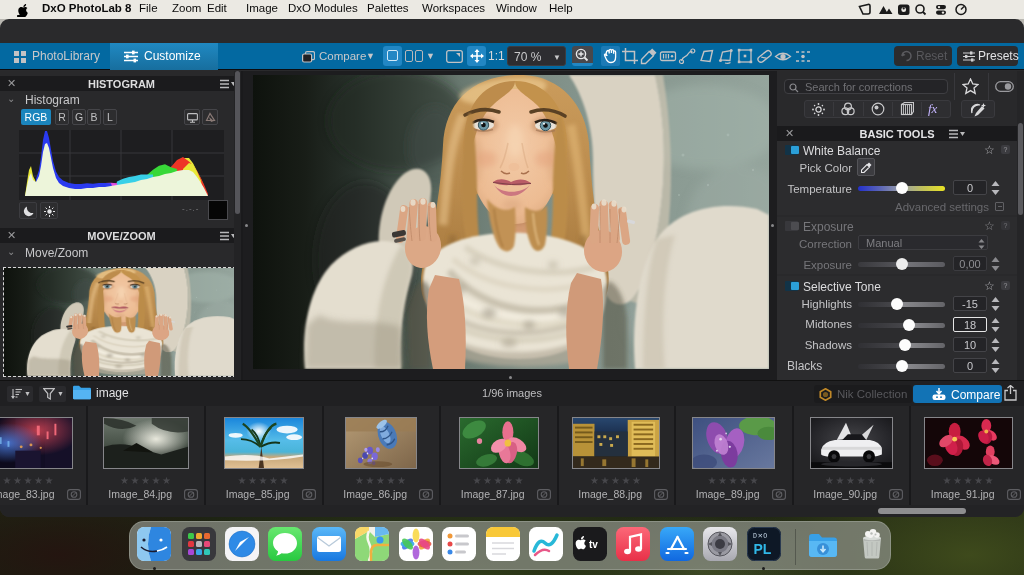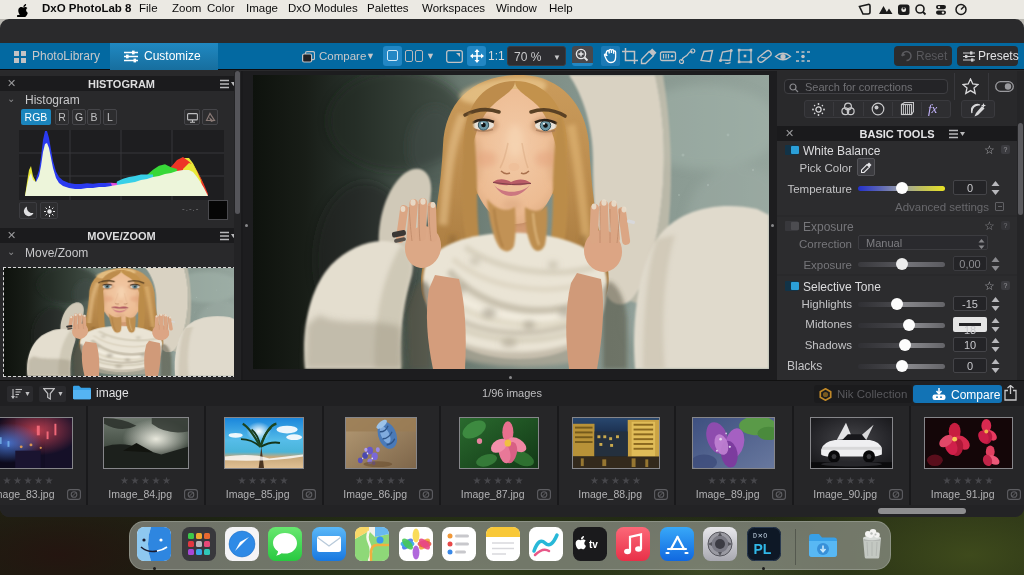--- a/index.html
+++ b/index.html
@@ -20,21 +20,21 @@
 <div class="abs" style="left:0; top:19px; width:1024px; height:16px; background:#b9b7b1;"></div>
 
 <div class="abs" id="menubar" style="left:0; top:0; width:1024px; height:19px; background:#ebe9e3; color:#0b0b0b; font-size:11.5px;">
   <svg class="abs" style="left:17px; top:3.5px;" width="12" height="13" viewBox="0 0 12 13">
     <path fill="#000" d="M8.4 2.1c.5-.6.8-1.4.7-2.1-.7 0-1.5.5-2 1.1-.4.5-.8 1.3-.7 2 .8.1 1.5-.4 2-1zM10.8 9.3c-.4.9-.6 1.3-1.1 2-.7 1-1.7 2.3-2.9 2.3-1.1 0-1.4-.7-2.8-.7-1.4 0-1.7.7-2.8.7C.9 13.7 0 12.5-.7 11.5"></path>
     <path fill="#000" d="M9.2 4.2c-1.2 0-2.1.7-2.7.7-.6 0-1.5-.7-2.5-.7C2.7 4.2 1.4 5 .7 6.3c-1.3 2.2-.3 5.5.9 7.3.6.9 1.3 1.9 2.3 1.8.9 0 1.3-.6 2.5-.6s1.5.6 2.5.6c1 0 1.7-.9 2.3-1.8.7-1 1-2 1-2.1 0 0-2-.8-2-3 0-1.9 1.5-2.7 1.6-2.8-.9-1.3-2.2-1.5-2.6-1.5z" transform="scale(.78) translate(1.5,-.5)"></path>
   </svg>
   <span class="abs" style="left:42px; top:2px; font-weight:bold;">DxO PhotoLab 8</span>
   <span class="abs" style="left:139px; top:2px;">File</span>
   <span class="abs" style="left:172px; top:2px;">Zoom</span>
-  <span class="abs" style="left:207px; top:2px;">Color</span>
+  <span class="abs" style="left:207px; top:2px;">Edit</span>
   <span class="abs" style="left:246px; top:2px;">Image</span>
   <span class="abs" style="left:288px; top:2px;">DxO Modules</span>
   <span class="abs" style="left:367px; top:2px;">Palettes</span>
   <span class="abs" style="left:422px; top:2px;">Workspaces</span>
   <span class="abs" style="left:496px; top:2px;">Window</span>
   <span class="abs" style="left:549px; top:2px;">Help</span>
 
   <svg class="abs" style="left:858px; top:3px;" width="116" height="14" viewBox="0 0 116 14">
     <path d="M1.5 3.5 L10 1.5 Q12 1 12 3 L12 9 Q12 11 10 11 L5 11 Z" fill="none" stroke="#1a1a1a" stroke-width="1.6"></path>
     <path d="M21 11 L25.5 3 L30 11 Z M27.5 11 L31 5.5 L34.5 11 Z" fill="#1a1a1a"></path>
@@ -704,21 +704,21 @@
     <div class="abs" style="left:81px; top:231px; width:87px; height:5px; border-radius:2.5px; background:linear-gradient(90deg,#303034,#48484c 44%,#8e8e92 44%,#646468 100%);"></div>
     <div class="abs" style="left:113.5px; top:227px; width:12px; height:12px; border-radius:50%; background:#fdfdfd;"></div>
     <div class="abs" style="left:176px; top:225px; width:34px; height:15px; background:#242427; border:1px solid #444448; border-radius:2px; color:#c8c8cc; font-size:11px; text-align:center; line-height:15px;">-15</div>
     <svg class="abs" style="left:214px; top:226px;" width="9" height="14" viewBox="0 0 9 14">
       <path d="M4.5 0 L8.5 5 L0.5 5 Z" fill="#b8b8bc"></path>
         <path d="M4.5 14 L8.5 9 L0.5 9 Z" fill="#b8b8bc"></path>
     </svg>
     <span class="abs" style="left:10px; top:247px; width:65px; text-align:right; color:#c4c4c6; font-size:11.5px;">Midtones</span>
     <div class="abs" style="left:81px; top:251.5px; width:87px; height:5px; border-radius:2.5px; background:linear-gradient(90deg,#303034,#48484c 59%,#8e8e92 59%,#646468 100%);"></div>
     <div class="abs" style="left:126px; top:247.5px; width:12px; height:12px; border-radius:50%; background:#fdfdfd;"></div>
-    <div class="abs" style="left:176px; top:245.5px; width:34px; height:15px; background:#242427; border:6px solid #e5e5e5; border-radius:2px; color:#c8c8cc; font-size:11px; text-align:center; line-height:15px;">18</div>
+    <div class="abs" style="left:176px; top:245.5px; width:34px; height:15px; background:#242427; border:1px solid #e5e5e5; border-radius:2px; color:#c8c8cc; font-size:11px; text-align:center; line-height:15px;">18</div>
     <svg class="abs" style="left:214px; top:246.5px;" width="9" height="14" viewBox="0 0 9 14">
       <path d="M4.5 0 L8.5 5 L0.5 5 Z" fill="#b8b8bc"></path>
         <path d="M4.5 14 L8.5 9 L0.5 9 Z" fill="#b8b8bc"></path>
     </svg>
     <span class="abs" style="left:10px; top:268px; width:65px; text-align:right; color:#c4c4c6; font-size:11.5px;">Shadows</span>
     <div class="abs" style="left:81px; top:272px; width:87px; height:5px; border-radius:2.5px; background:linear-gradient(90deg,#303034,#48484c 54%,#8e8e92 54%,#646468 100%);"></div>
     <div class="abs" style="left:122px; top:268px; width:12px; height:12px; border-radius:50%; background:#fdfdfd;"></div>
     <div class="abs" style="left:176px; top:266px; width:34px; height:15px; background:#242427; border:1px solid #444448; border-radius:2px; color:#c8c8cc; font-size:11px; text-align:center; line-height:15px;">10</div>
     <svg class="abs" style="left:214px; top:267px;" width="9" height="14" viewBox="0 0 9 14">
       <path d="M4.5 0 L8.5 5 L0.5 5 Z" fill="#b8b8bc"></path>

